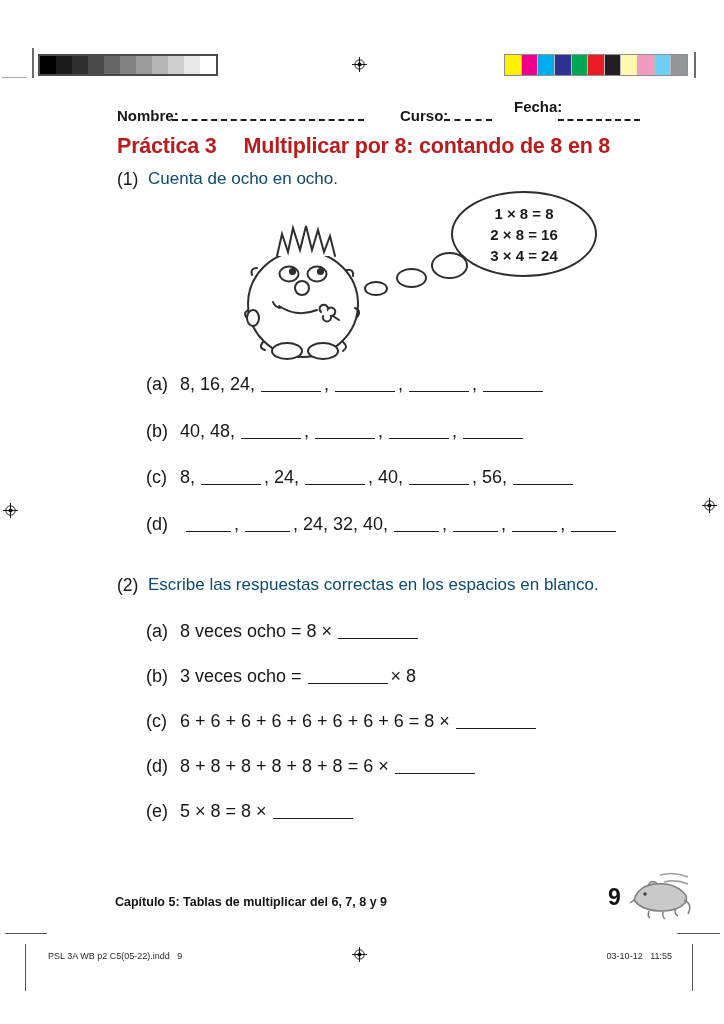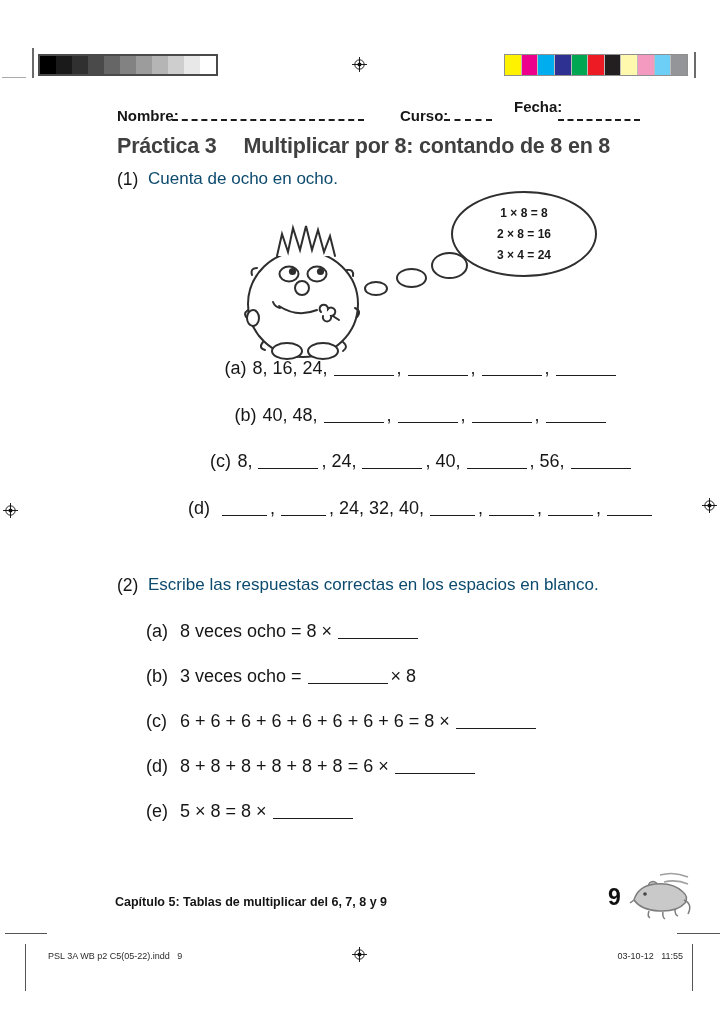--- a/index.html
+++ b/index.html
@@ -30,59 +30,59 @@
   .hdr-label { position:absolute; font-weight:bold; font-size:15px; color:#171717; }
   .lbl-nombre { left:117px; top:107px; }
   .lbl-curso  { left:400px; top:107px; }
   .lbl-fecha  { left:514px; top:98px; }
   .dash { position:absolute; border-bottom:2.5px dashed #1c1c1c; height:14px; }
   .dash-nombre { left:172px; top:107px; width:192px; }
   .dash-curso  { left:444px; top:107px; width:48px;  }
   .dash-fecha  { left:558px; top:107px; width:82px;  }
   
   .title { position:absolute; left:117px; top:134px; font-size:21.5px; font-weight:bold;
-    color:#404040; white-space:nowrap; letter-spacing:-0.2px; }
+    color:#b91c1c; white-space:nowrap; letter-spacing:-0.2px; }
   .title .t2 { margin-left:27px; }
   .qnum { position:absolute; font-size:17.5px; color:#161616; }
   .q1-num { left:117px; top:169px; }
   .q2-num { left:117px; top:575px; }
   .qline { position:absolute; left:148px; font-size:17px; color:#0c4a6e; }
   .q1-line1 { top:169px; }
   .q1-line2 { top:194px; }
   .q2-line  { top:575px; }
   
   .bubble { position:absolute; left:451px; top:191px; width:146px; height:86px;
     border:2px solid #2f2f2f; border-radius:50%; background:#fff;
     display:flex; flex-direction:column; justify-content:center; align-items:center; }
-  .bubble-line { font-size:12px; font-weight:bold; line-height:21px; color:#1a1a1a; }
+  .bubble-line { font-size:15px; font-weight:bold; line-height:21px; color:#1a1a1a; }
   .tb { position:absolute; border:2px solid #2f2f2f; border-radius:50%; background:#fff; }
   .tb1 { left:431px; top:252px; width:37px; height:27px; }
   .tb2 { left:396px; top:268px; width:31px; height:20px; }
   .tb3 { left:364px; top:281px; width:24px; height:15px; }
   .mascot { position:absolute; left:243px; top:220px; width:128px; height:142px; }
   
   .rows { position:absolute; left:146px; width:545px; }
-  .q1-rows { top:358px;text-align:center; }
+  .q1-rows { top:374px; }
   .q2-rows { top:621px; }
   .seq-row { height:21px; font-size:18px; white-space:nowrap; color:#161616; }
   .q1-rows .seq-row { margin-bottom:25.5px; }
   .q2-rows .seq-row { margin-bottom:24px; }
   .row-label { display:inline-block; width:34px; }
   .blank { display:inline-block; width:60px; height:12px;
     border-bottom:1.8px solid #1c1c1c; margin:0 3px 0 6px; vertical-align:-2px; }
   .q1-rows .seq-row:nth-child(4) .blank { width:45px; }
   .q2-rows .blank { width:80px; }
   
   .chapter { position:absolute; left:115px; top:895px; font-size:12.5px; font-weight:bold; color:#151515; }
   .pageno { position:absolute; left:608px; top:884px; font-size:23px; font-weight:bold; color:#111; }
   .creature { position:absolute; left:628px; top:869px; width:66px; height:52px; }
   
   .slug { position:absolute; top:951px; font-size:9px; color:#2b2b2b; white-space:pre; }
   .slug-file { left:48px; }
-  .slug-date { right:41px; }
+  .slug-date { right:52px; }
 </style>
 </head>
 <body>
 
 <div class="page">
 
   <div class="crop crop-tl-v"></div>
   <div class="crop crop-tl-h"></div>
   <div class="crop crop-tr-v"></div>
   <div class="crop crop-bl-h"></div>

